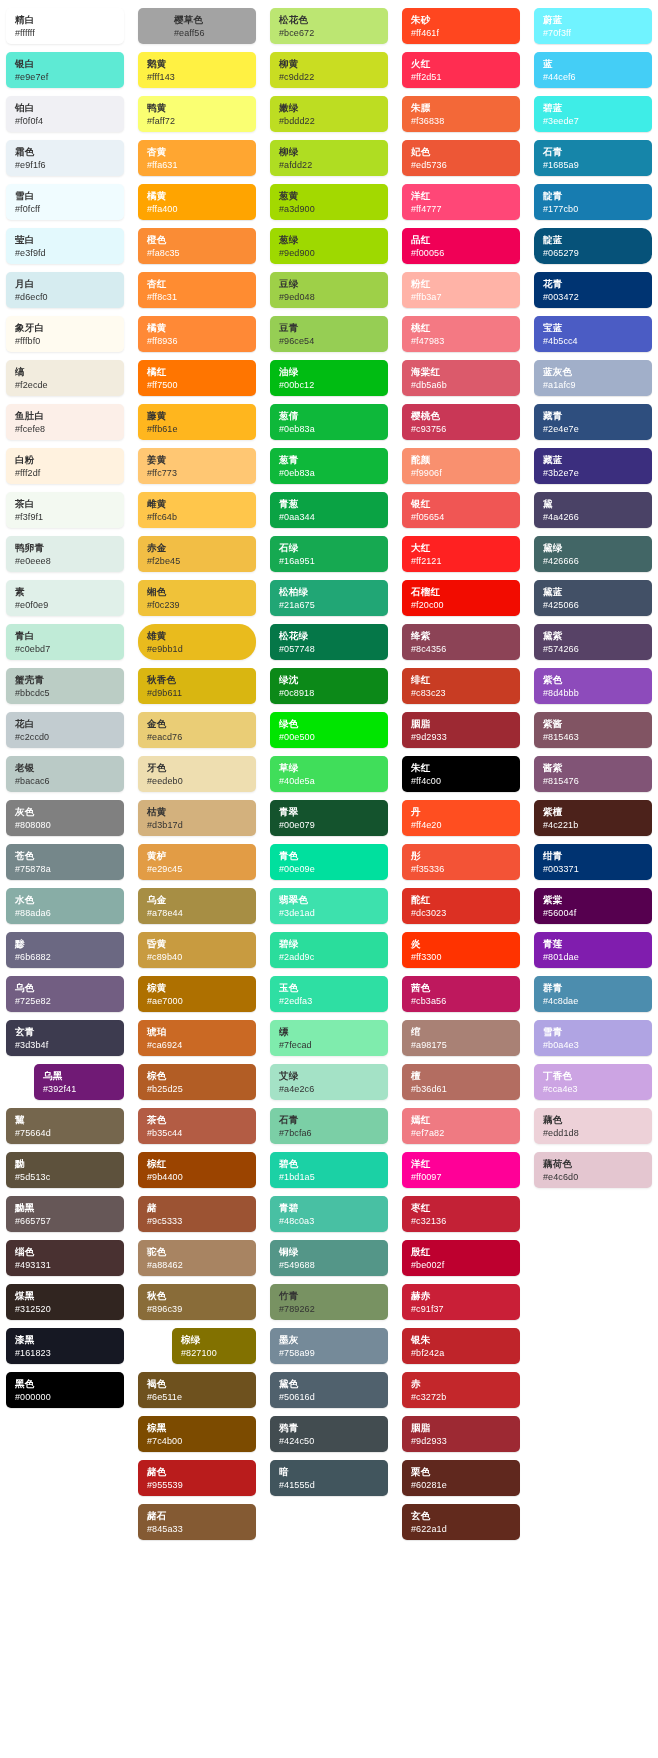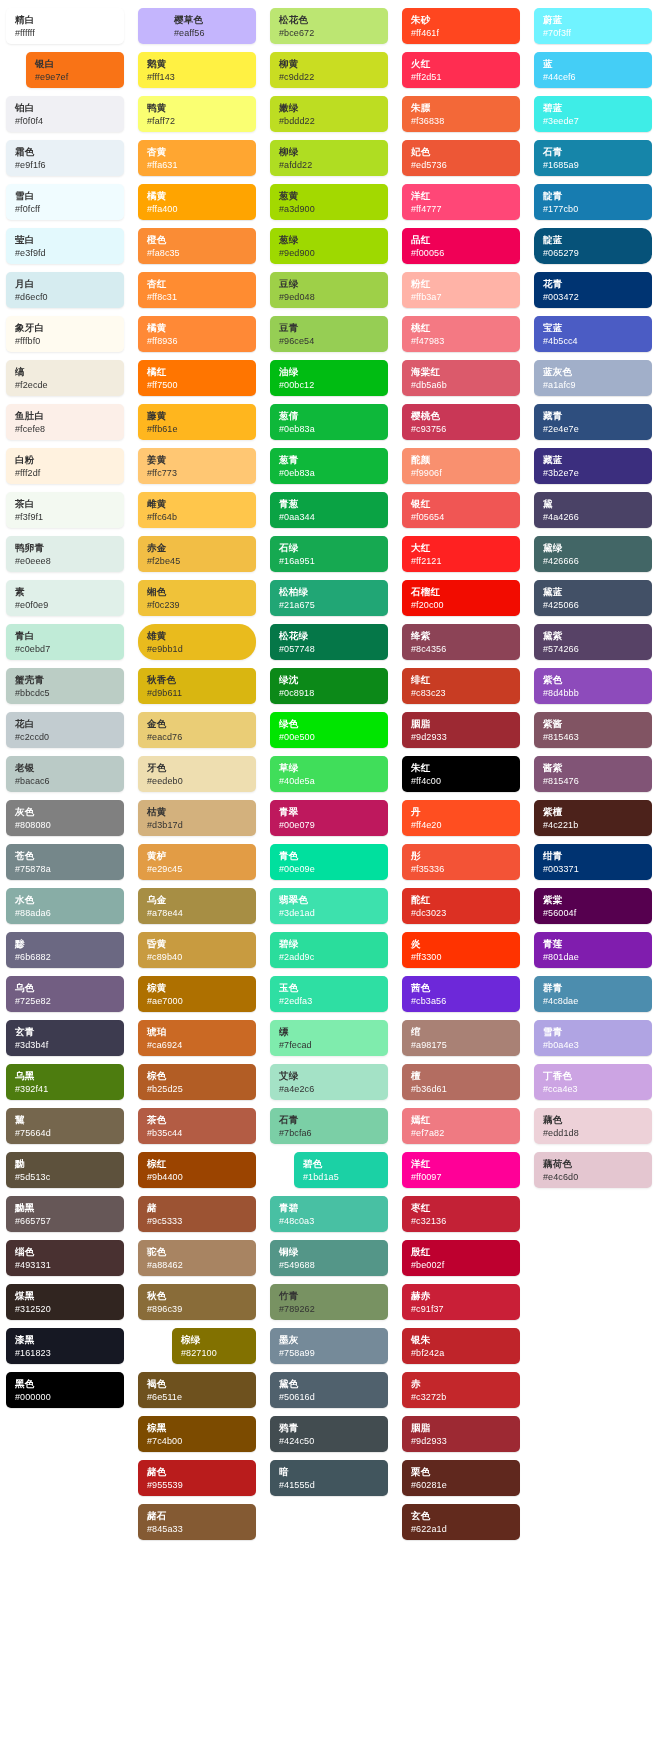--- a/index.html
+++ b/index.html
@@ -60,21 +60,21 @@
 </head>
 <body>
 
 <div id="palette-page">
   <div class="palette-grid">
       <div class="palette-column">
         <div class="swatch light" style="background: rgb(255, 255, 255);">
           <div class="swatch-name">精白</div>
           <div class="swatch-hex">#ffffff</div>
         </div>
-        <div class="swatch light" style="background: #f97316; margin-left: 20px;">
+        <div class="swatch light" style="background: #5eead4;">
           <div class="swatch-name">银白</div>
           <div class="swatch-hex">#e9e7ef</div>
         </div>
         <div class="swatch light" style="background: rgb(240, 240, 244);">
           <div class="swatch-name">铂白</div>
           <div class="swatch-hex">#f0f0f4</div>
         </div>
         <div class="swatch light" style="background: rgb(233, 241, 246);">
           <div class="swatch-name">霜色</div>
           <div class="swatch-hex">#e9f1f6</div>
@@ -152,21 +152,21 @@
           <div class="swatch-hex">#6b6882</div>
         </div>
         <div class="swatch dark" style="background: rgb(114, 94, 130);">
           <div class="swatch-name">乌色</div>
           <div class="swatch-hex">#725e82</div>
         </div>
         <div class="swatch dark" style="background: rgb(61, 59, 79);">
           <div class="swatch-name">玄青</div>
           <div class="swatch-hex">#3d3b4f</div>
         </div>
-        <div class="swatch dark" style="background: #4d7c0f;">
+        <div class="swatch dark" style="background: #701a75; margin-left: 28px;">
           <div class="swatch-name">乌黑</div>
           <div class="swatch-hex">#392f41</div>
         </div>
         <div class="swatch dark" style="background: rgb(117, 102, 77);">
           <div class="swatch-name">黧</div>
           <div class="swatch-hex">#75664d</div>
         </div>
         <div class="swatch dark" style="background: rgb(93, 81, 60);">
           <div class="swatch-name">黝</div>
           <div class="swatch-hex">#5d513c</div>
@@ -186,21 +186,21 @@
         <div class="swatch dark" style="background: rgb(22, 24, 35);">
           <div class="swatch-name">漆黑</div>
           <div class="swatch-hex">#161823</div>
         </div>
         <div class="swatch dark" style="background: rgb(0, 0, 0);">
           <div class="swatch-name">黑色</div>
           <div class="swatch-hex">#000000</div>
         </div>
       </div>
       <div class="palette-column">
-        <div class="swatch light" style="background: #c4b5fd; padding-left: 36px;">
+        <div class="swatch light" style="background: #a3a3a3; padding-left: 36px;">
           <div class="swatch-name">樱草色</div>
           <div class="swatch-hex">#eaff56</div>
         </div>
         <div class="swatch light" style="background: rgb(255, 241, 67);">
           <div class="swatch-name">鹅黄</div>
           <div class="swatch-hex">#fff143</div>
         </div>
         <div class="swatch light" style="background: rgb(250, 255, 114);">
           <div class="swatch-name">鸭黄</div>
           <div class="swatch-hex">#faff72</div>
@@ -400,21 +400,21 @@
           <div class="swatch-hex">#0c8918</div>
         </div>
         <div class="swatch dark" style="background: rgb(0, 229, 0);">
           <div class="swatch-name">绿色</div>
           <div class="swatch-hex">#00e500</div>
         </div>
         <div class="swatch dark" style="background: rgb(64, 222, 90);">
           <div class="swatch-name">草绿</div>
           <div class="swatch-hex">#40de5a</div>
         </div>
-        <div class="swatch dark" style="background: #be185d;">
+        <div class="swatch dark" style="background: #14532d;">
           <div class="swatch-name">青翠</div>
           <div class="swatch-hex">#00e079</div>
         </div>
         <div class="swatch dark" style="background: rgb(0, 224, 158);">
           <div class="swatch-name">青色</div>
           <div class="swatch-hex">#00e09e</div>
         </div>
         <div class="swatch dark" style="background: rgb(61, 225, 173);">
           <div class="swatch-name">翡翠色</div>
           <div class="swatch-hex">#3de1ad</div>
@@ -432,21 +432,21 @@
           <div class="swatch-hex">#7fecad</div>
         </div>
         <div class="swatch light" style="background: rgb(164, 226, 198);">
           <div class="swatch-name">艾绿</div>
           <div class="swatch-hex">#a4e2c6</div>
         </div>
         <div class="swatch light" style="background: rgb(123, 207, 166);">
           <div class="swatch-name">石青</div>
           <div class="swatch-hex">#7bcfa6</div>
         </div>
-        <div class="swatch dark" style="background: rgb(27, 209, 165); margin-left: 24px;">
+        <div class="swatch dark" style="background: rgb(27, 209, 165);">
           <div class="swatch-name">碧色</div>
           <div class="swatch-hex">#1bd1a5</div>
         </div>
         <div class="swatch dark" style="background: rgb(72, 192, 163);">
           <div class="swatch-name">青碧</div>
           <div class="swatch-hex">#48c0a3</div>
         </div>
         <div class="swatch dark" style="background: rgb(84, 150, 136);">
           <div class="swatch-name">铜绿</div>
           <div class="swatch-hex">#549688</div>
@@ -554,21 +554,21 @@
           <div class="swatch-hex">#f35336</div>
         </div>
         <div class="swatch dark" style="background: rgb(220, 48, 35);">
           <div class="swatch-name">酡红</div>
           <div class="swatch-hex">#dc3023</div>
         </div>
         <div class="swatch dark" style="background: rgb(255, 51, 0);">
           <div class="swatch-name">炎</div>
           <div class="swatch-hex">#ff3300</div>
         </div>
-        <div class="swatch dark" style="background: #6d28d9;">
+        <div class="swatch dark" style="background: #be185d;">
           <div class="swatch-name">茜色</div>
           <div class="swatch-hex">#cb3a56</div>
         </div>
         <div class="swatch dark" style="background: rgb(169, 129, 117);">
           <div class="swatch-name">绾</div>
           <div class="swatch-hex">#a98175</div>
         </div>
         <div class="swatch dark" style="background: rgb(179, 109, 97);">
           <div class="swatch-name">檀</div>
           <div class="swatch-hex">#b36d61</div>

